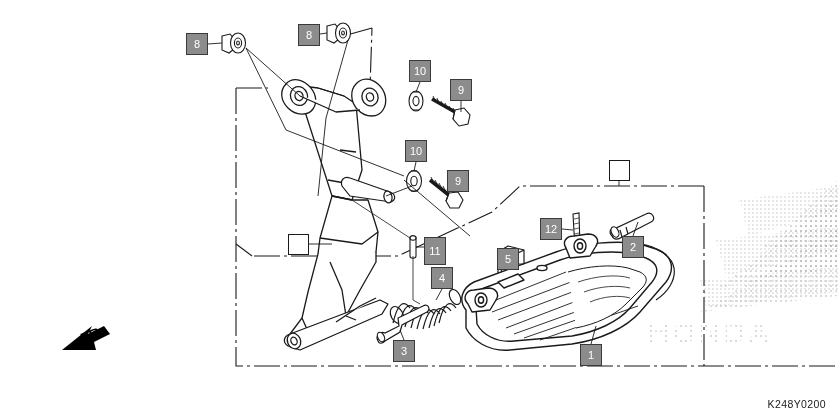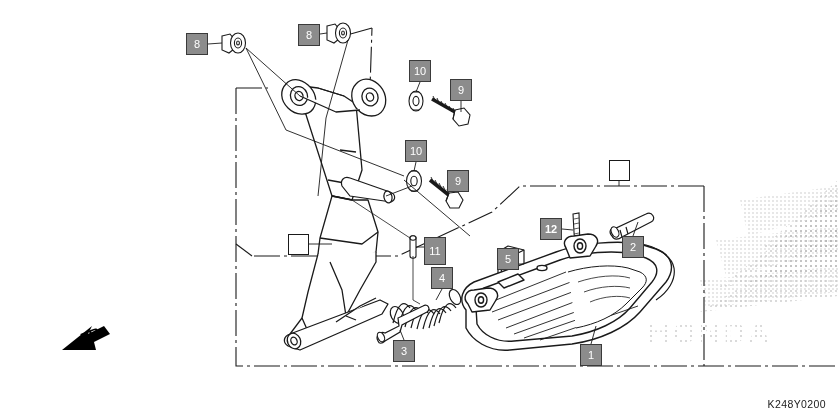--- a/index.html
+++ b/index.html
@@ -250,21 +250,21 @@
       <span>10</span>
     </div>
     <div class="callout num" style="left: 447px; top: 170px; width: 22px; height: 22px;">
       <span>9</span>
     </div>
     <div class="callout blank" style="left: 288px; top: 234px; width: 21px; height: 21px;"></div>
     <div class="callout blank" style="left: 609px; top: 160px; width: 21px; height: 21px;"></div>
     <div class="callout num" style="left: 424px; top: 237px; width: 22px; height: 28px;">
       <span>11</span>
     </div>
-    <div class="callout num" style="left: 540px; top: 218px; width: 22px; height: 22px; font-weight: bold;">
+    <div class="callout num" style="left: 540px; top: 218px; width: 22px; height: 22px;">
       <span>12</span>
     </div>
     <div class="callout num" style="left: 622px; top: 236px; width: 22px; height: 22px;">
       <span>2</span>
     </div>
     <div class="callout num" style="left: 497px; top: 248px; width: 22px; height: 22px;">
       <span>5</span>
     </div>
     <div class="callout num" style="left: 431px; top: 267px; width: 22px; height: 22px;">
       <span>4</span>

